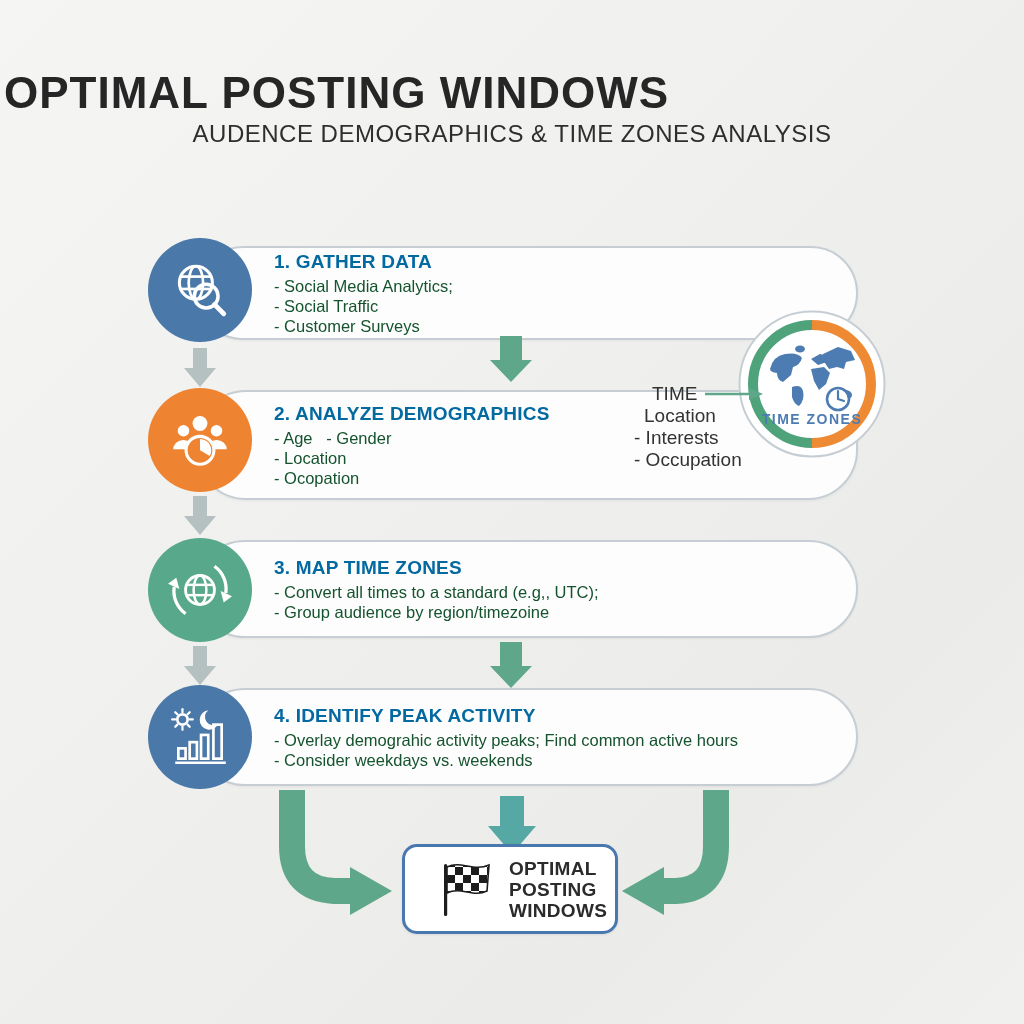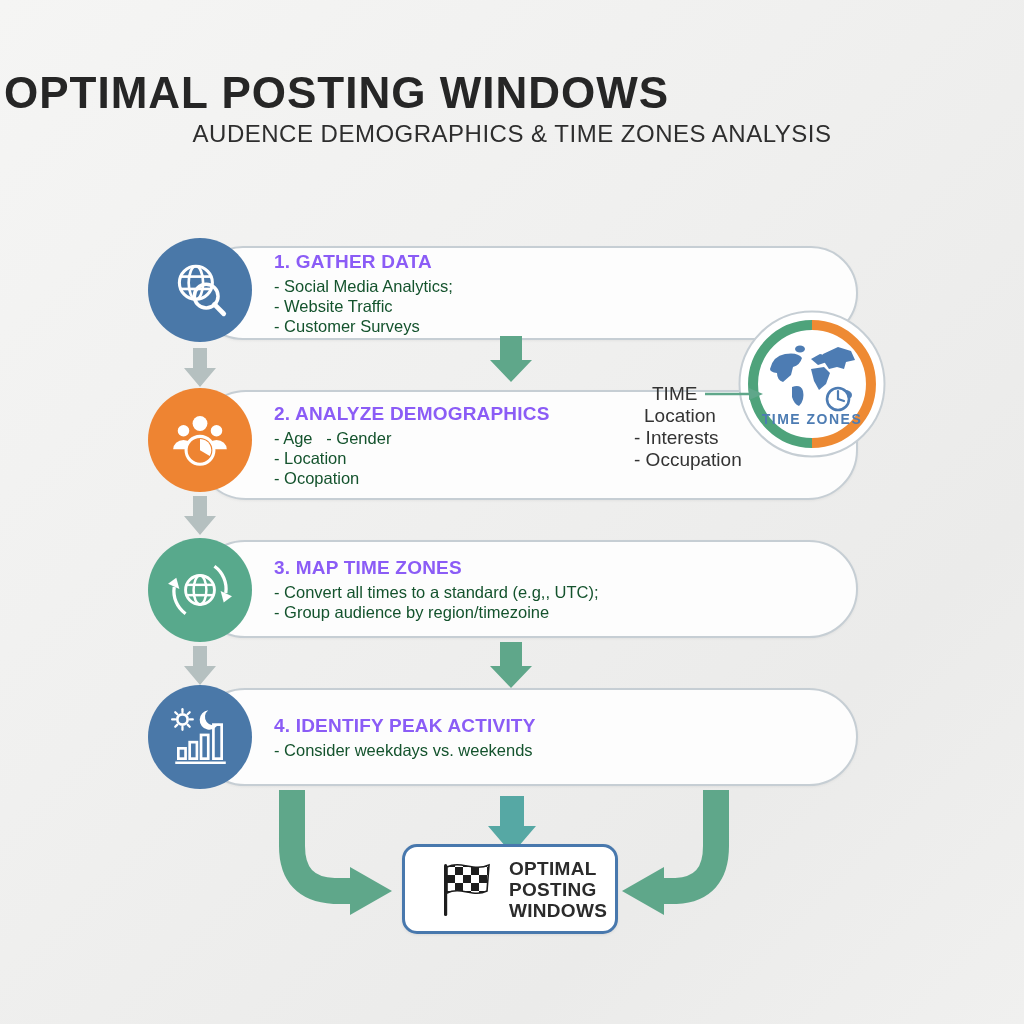--- a/index.html
+++ b/index.html
@@ -13,21 +13,21 @@
     font-size:24px;font-weight:normal;color:#2e2e2e;letter-spacing:0.5px;}
   
   .pill{position:absolute;left:196px;width:662px;background:#fdfdfd;
     border:2px solid var(--pill-border,#c6ced4);border-radius:50px;
     box-shadow:0 1px 3px rgba(0,0,0,0.05);box-sizing:border-box;
     display:flex;flex-direction:column;justify-content:center;padding-left:76px;z-index:1;}
   .pill.p1{top:246px;height:94px;}
   .pill.p2{top:390px;height:110px;}
   .pill.p3{top:540px;height:98px;}
   .pill.p4{top:688px;height:98px;}
-  .step-title{font-size:19px;font-weight:bold;color:#8b5cf6;letter-spacing:0.2px;margin-bottom:3px;}
+  .step-title{font-size:19px;font-weight:bold;color:#0369a1;letter-spacing:0.2px;margin-bottom:3px;}
   .step-bullet{font-size:16.5px;color:#14532d;line-height:20px;white-space:pre-wrap;}
   
   .icon-circle{position:absolute;left:148px;width:104px;height:104px;border-radius:50%;
     display:flex;align-items:center;justify-content:center;z-index:2;}
   .ic1{top:238px;background:var(--step1-color,#4a78a8);}
   .ic2{top:388px;background:var(--step2-color,#ee8432);}
   .ic3{top:538px;background:var(--step3-color,#58a98c);}
   .ic4{top:685px;background:var(--step4-color,#4a78a8);}
   .icon-circle svg{width:66px;height:66px;}
   .wstroke{stroke:#ffffff;fill:none;}
@@ -64,21 +64,21 @@
 <body>
 
 <div class="canvas">
 
   <div class="title">OPTIMAL POSTING WINDOWS</div>
   <div class="subtitle">AUDENCE DEMOGRAPHICS &amp; TIME ZONES ANALYSIS</div>
 
   <div class="pill p1">
     <div class="step-title">1. GATHER DATA</div>
     <div class="step-bullet">- Social Media Analytics;</div>
-    <div class="step-bullet">- Website Traffic</div>
+    <div class="step-bullet">- Social Traffic</div>
     <div class="step-bullet">- Customer Surveys</div>
   </div>
   <div class="icon-circle ic1">
     <svg viewBox="0 0 64 64">
       <circle class="wstroke" cx="28" cy="25" r="16" stroke-width="3"></circle>
       <ellipse class="wstroke" cx="28" cy="25" rx="7" ry="16" stroke-width="2.6"></ellipse>
       <line class="wstroke" x1="13" y1="19" x2="43" y2="19" stroke-width="2.6"></line>
       <line class="wstroke" x1="13" y1="31" x2="43" y2="31" stroke-width="2.6"></line>
       <circle class="wstroke" cx="38" cy="38" r="11.5" stroke-width="3.4"></circle>
       <line class="wstroke" x1="46" y1="46" x2="55" y2="55" stroke-width="4.6" stroke-linecap="round"></line>
@@ -117,20 +117,21 @@
       <line class="wstroke" x1="19" y1="37" x2="45" y2="37" stroke-width="2.4"></line>
       <path class="wstroke" d="M18 55 A27 27 0 0 1 7 29" stroke-width="3.2"></path>
       <polygon class="wfill" points="12,31 1,26 9,20"></polygon>
       <path class="wstroke" d="M46 9 A27 27 0 0 1 57 35" stroke-width="3.2"></path>
       <polygon class="wfill" points="52,33 63,38 55,44"></polygon>
     </svg>
   </div>
 
   <div class="pill p4">
     <div class="step-title">4. IDENTIFY PEAK ACTIVITY</div>
+    <div class="step-bullet">- Overlay demograhic activity peaks; Find common active hours</div>
     <div class="step-bullet">- Consider weekdays vs. weekends</div>
   </div>
   <div class="icon-circle ic4">
     <svg viewBox="0 0 64 64">
       <circle class="wstroke" cx="15" cy="15" r="5" stroke-width="2.6"></circle>
       <g class="wstroke" stroke-width="2.2" stroke-linecap="round">
         <line x1="15" y1="5" x2="15" y2="8"></line>
           <line x1="15" y1="22" x2="15" y2="25"></line>
         <line x1="5" y1="15" x2="8" y2="15"></line>
           <line x1="22" y1="15" x2="25" y2="15"></line>

